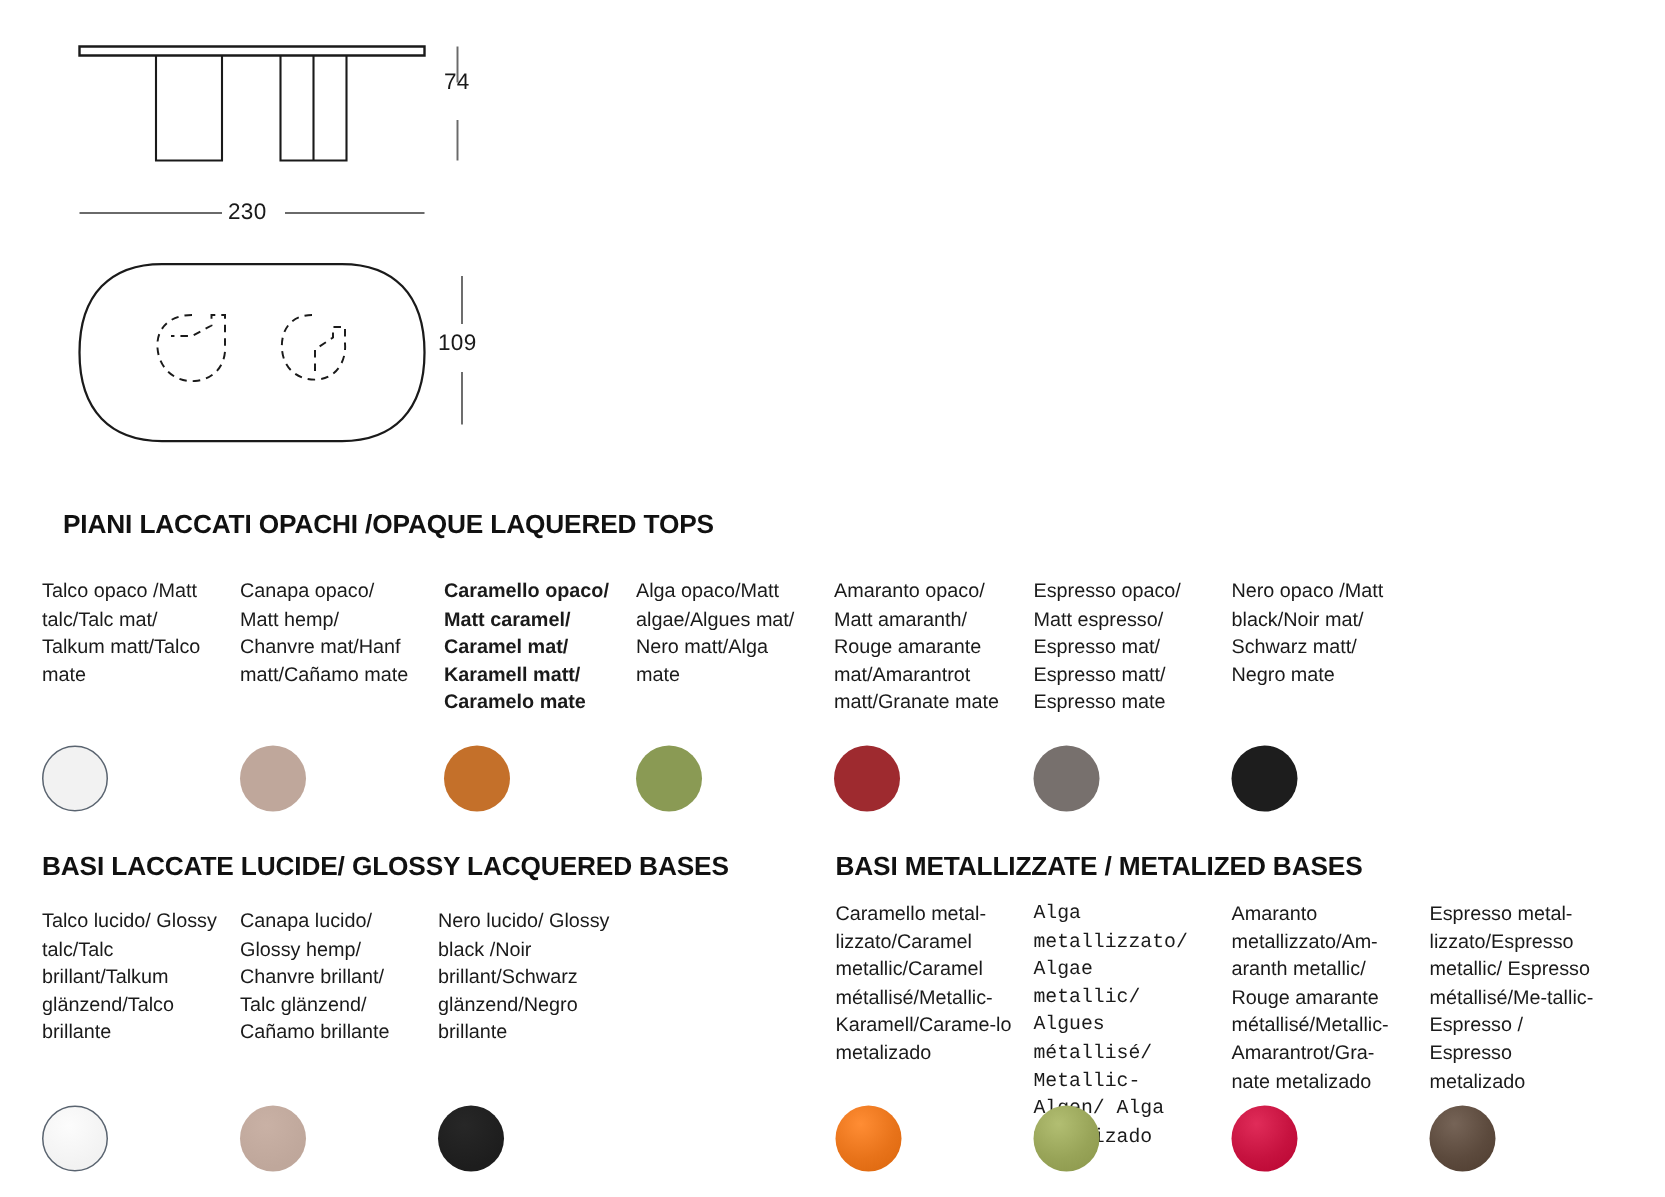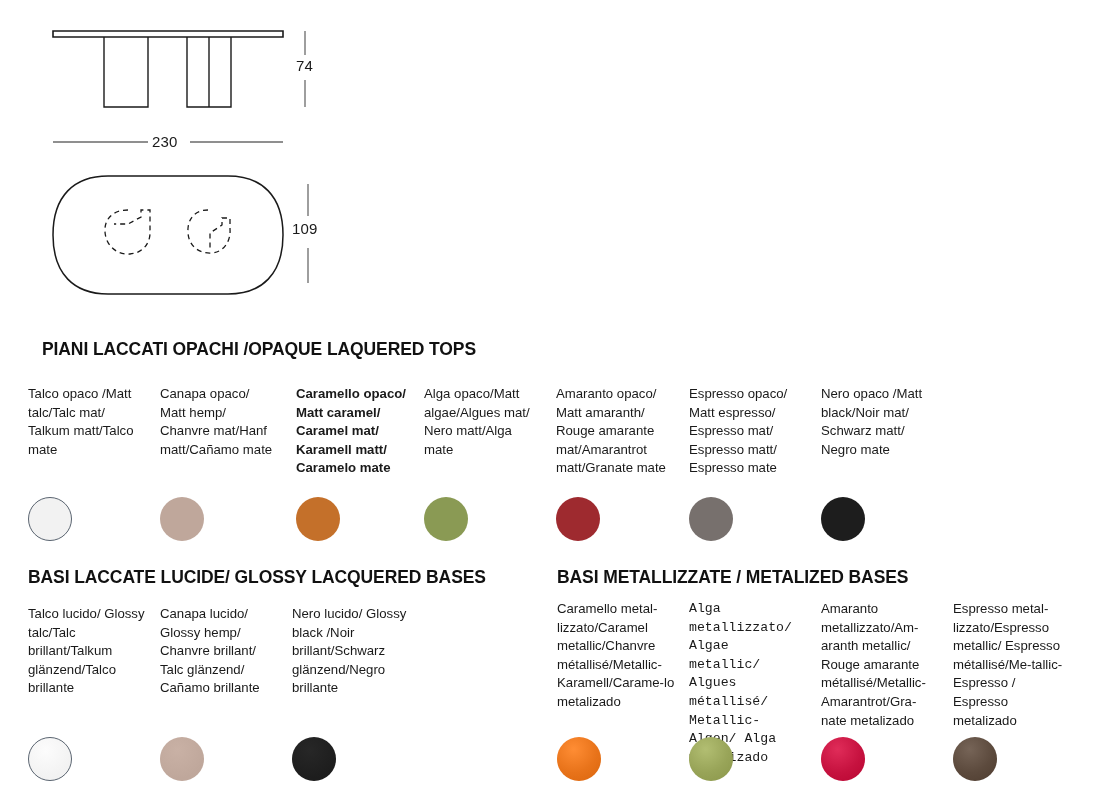--- a/index.html
+++ b/index.html
@@ -26,21 +26,21 @@
   }
   #tech-drawing svg { display: block; }
 
   .dim-label {
     position: absolute;
     font-size: 15px;
     color: #1a1a1a;
     font-family: "Liberation Sans", sans-serif;
     letter-spacing: 0.2px;
   }
-  #dim-height-label { left: 296px; top: 57px; }
+  #dim-height-label { left: 296px; top: 46px; }
   #dim-width-label  { left: 152px; top: 133px; }
   #dim-depth-label  { left: 292px; top: 220px; }
 
   
   .section-heading {
     position: absolute;
     font-size: 17.5px;
     font-weight: bold;
     letter-spacing: -0.1px;
     color: #111111;
@@ -194,21 +194,21 @@
       <div class="finish-label">Canapa lucido/ Glossy hemp/ Chanvre brillant/ Talc glänzend/ Cañamo brillante</div>
       <div class="swatch" style="top: 132px; left: 0px; background: radial-gradient(circle at 40% 30%, rgb(201, 177, 165) 0%, rgb(191, 167, 155) 70%);"></div>
     </div>
     <div class="finish-col" style="left: 292px; width: 118px;">
       <div class="finish-label">Nero lucido/ Glossy black /Noir brillant/Schwarz glänzend/Negro brillante</div>
       <div class="swatch" style="top: 132px; left: 0px; background: radial-gradient(circle at 40% 30%, rgb(39, 39, 39) 0%, rgb(29, 29, 29) 70%);"></div>
     </div>
   </div>
 <div class="finish-group" id="group-metal">
     <div class="finish-col" style="left: 557px; width: 118px;">
-      <div class="finish-label">Caramello metal-lizzato/Caramel metallic/Chanvre métallisé/Metallic-Karamell/Carame-lo metalizado</div>
+      <div class="finish-label">Caramello metal-lizzato/Caramel metallic/Caramel métallisé/Metallic-Karamell/Carame-lo metalizado</div>
       <div class="swatch" style="top: 137px; left: 0px; background: radial-gradient(circle at 38% 28%, rgb(255, 141, 52) 0%, rgb(232, 115, 26) 55%, rgb(218, 101, 12) 100%);"></div>
     </div>
     <div class="finish-col" style="left: 689px; width: 118px; font-family: Liberation Mono, monospace;">
       <div class="finish-label">Alga metallizzato/ Algae metallic/ Algues métallisé/ Metallic-Algen/ Alga metalizado</div>
       <div class="swatch" style="top: 137px; left: 0px; background: radial-gradient(circle at 38% 28%, rgb(178, 190, 114) 0%, rgb(152, 164, 88) 55%, rgb(138, 150, 74) 100%);"></div>
     </div>
     <div class="finish-col" style="left: 821px; width: 118px;">
       <div class="finish-label">Amaranto metallizzato/Am-aranth metallic/ Rouge amarante métallisé/Metallic-Amarantrot/Gra-nate metalizado</div>
       <div class="swatch" style="top: 137px; left: 0px; background: radial-gradient(circle at 38% 28%, rgb(224, 44, 89) 0%, rgb(198, 18, 63) 55%, rgb(184, 4, 49) 100%);"></div>
     </div>

